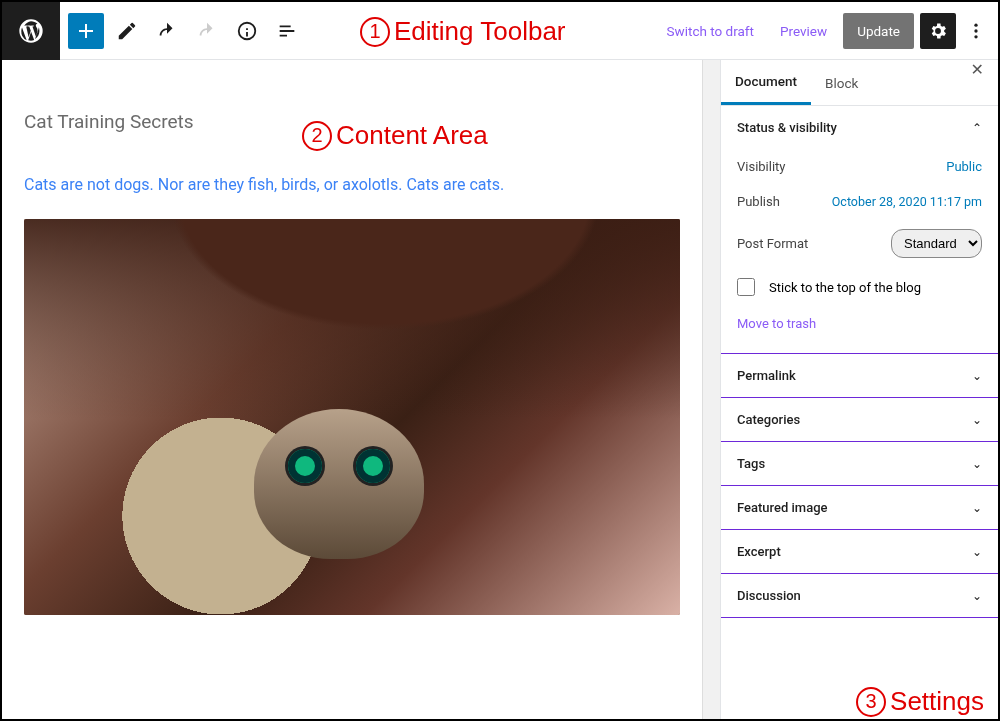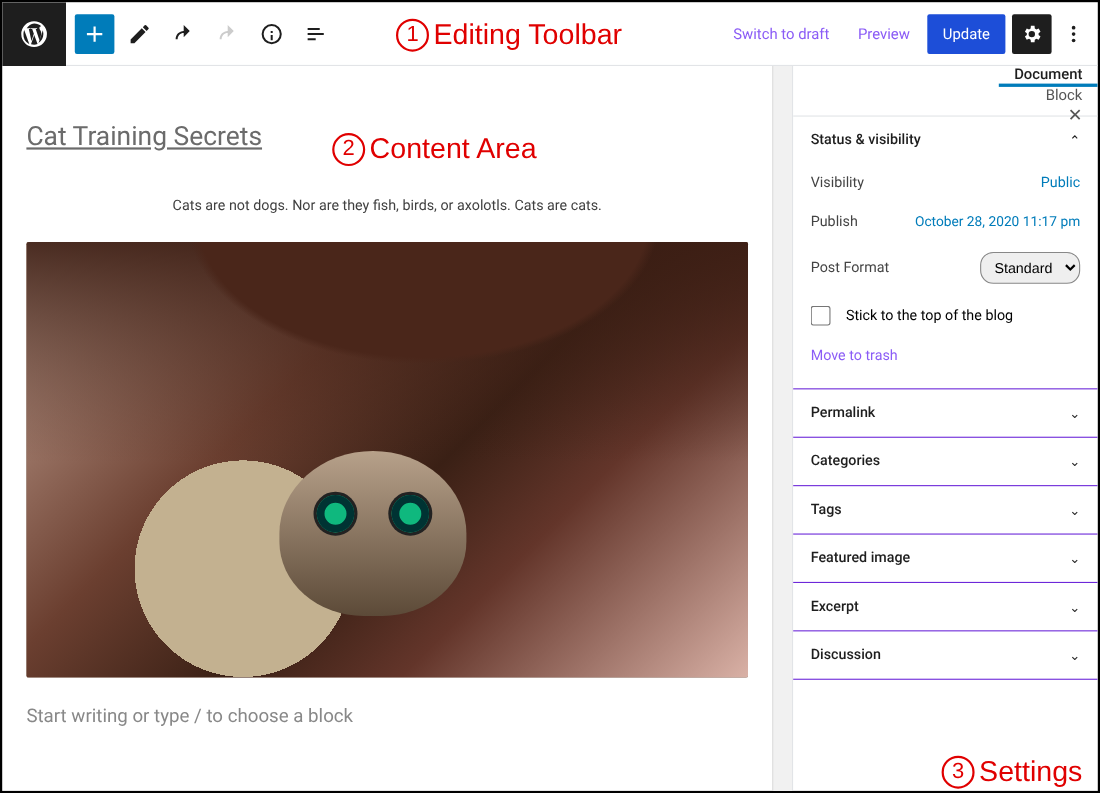--- a/index.html
+++ b/index.html
@@ -9,36 +9,36 @@
   .wp-logo { width: 58px; height: 58px; background: #1e1e1e; display: flex; align-items: center; justify-content: center; }
   .wp-logo svg { width: 28px; height: 28px; fill: #fff; }
   .tb-left { display: flex; align-items: center; gap: 6px; padding-left: 8px; }
   .add-btn { width: 36px; height: 36px; background: #007cba; display: flex; align-items: center; justify-content: center; cursor: pointer; border-radius: 2px; }
   .add-btn svg { width: 24px; height: 24px; fill: #fff; }
   .tb-icon { width: 34px; height: 34px; display: flex; align-items: center; justify-content: center; cursor: pointer; border-radius: 2px; }
   .tb-icon svg { width: 22px; height: 22px; fill: #1e1e1e; }
   .tb-icon.disabled svg { fill: #ccc; }
   .tb-right { margin-left: auto; display: flex; align-items: center; gap: 6px; padding-right: 8px; }
   .link-btn { color: #8b5cf6; font-size: 13.5px; padding: 8px 10px; cursor: pointer; }
-  .update-btn { background: #1d4ed8; color: #fff; font-size: 13.5px; padding: 10px 14px; cursor: pointer; border-radius: 2px; }
+  .update-btn { background: #737373; color: #fff; font-size: 13.5px; padding: 10px 14px; cursor: pointer; border-radius: 2px; }
   .gear-btn { width: 36px; height: 36px; background: #1e1e1e; display: flex; align-items: center; justify-content: center; cursor: pointer; border-radius: 2px; }
   .gear-btn svg { width: 20px; height: 20px; fill: #fff; }
   .more-btn { width: 28px; display: flex; align-items: center; justify-content: center; cursor: pointer; }
   .more-btn svg { width: 20px; height: 20px; fill: #1e1e1e; }
   
   .main { display: flex; height: calc(100% - 58px); }
   .content { flex: 1; padding: 50px 22px 20px 22px; overflow-y: auto; position: relative; }
   .scroll-gutter { width: 18px; background: #f1f1f1; border-left: 1px solid #ddd; }
-  .post-title { font-size: 24px; color: #6b6b6b; font-weight: 400; margin-bottom: 40px; text-decoration: underline; }
-  .post-para { font-size: 13px; color: #404040; margin-bottom: 22px; line-height: 1.5; text-align: center; }
+  .post-title { font-size: 19px; color: #6b6b6b; font-weight: 400; margin-bottom: 40px; }
+  .post-para { font-size: 16px; color: #3b82f6; margin-bottom: 22px; line-height: 1.5; }
   .post-img { background: #7a5d4c; border-radius: 2px; height: 396px; position: relative; overflow: hidden; margin-bottom: 25px; }
   .post-placeholder { color: #888; font-size: 17px; }
   
   .sidebar { width: 278px; border-left: 1px solid #e2e4e7; overflow-y: auto; font-size: 13px; }
-  .tabs { display: flex; align-items: flex-end; border-bottom: 1px solid #e2e4e7; height: 46px; flex-direction: column; }
+  .tabs { display: flex; align-items: flex-start; border-bottom: 1px solid #e2e4e7; height: 46px; }
   .tab { padding: 0 14px; height: 100%; display: flex; align-items: center; cursor: pointer; font-size: 13.5px; color: #555; }
   .tab.active { color: #1e1e1e; font-weight: 500; border-bottom: 3px solid #007cba; }
   .tab-close { margin-left: auto; padding: 0 14px; cursor: pointer; font-size: 16px; color: #555; }
   .panel { border-bottom: 1px solid #6d28d9; }
   .panel-head { display: flex; align-items: center; justify-content: space-between; padding: 14px 16px; cursor: pointer; font-weight: 500; color: #1e1e1e; }
   .panel-head .chev { font-size: 12px; }
   .panel-body { padding: 0 16px 16px 16px; }
   .row { display: flex; align-items: center; padding: 10px 0; font-size: 13px; gap: 16px; }
   .row-label { color: #444; }
   .row-val { margin-left: auto; color: #007cba; cursor: pointer; }
@@ -129,21 +129,20 @@
       <span class="circ">2</span>
         <span>Content Area</span>
     </div>
     <h1 class="post-title">Cat Training Secrets</h1>
     <p class="post-para">Cats are not dogs. Nor are they fish, birds, or axolotls. Cats are cats.</p>
     <div class="post-img">
       <div class="img-bg"></div>
       <div class="img-blanket"></div>
       <div class="cat-face"></div>
     </div>
-    <div class="post-placeholder">Start writing or type / to choose a block</div>
   </div>
 
   <div class="scroll-gutter"></div>
 
   <div class="sidebar">
     <div class="tabs">
       <div class="tab active">Document</div>
       <div class="tab">Block</div>
       <div class="tab-close">✕</div>
     </div>

